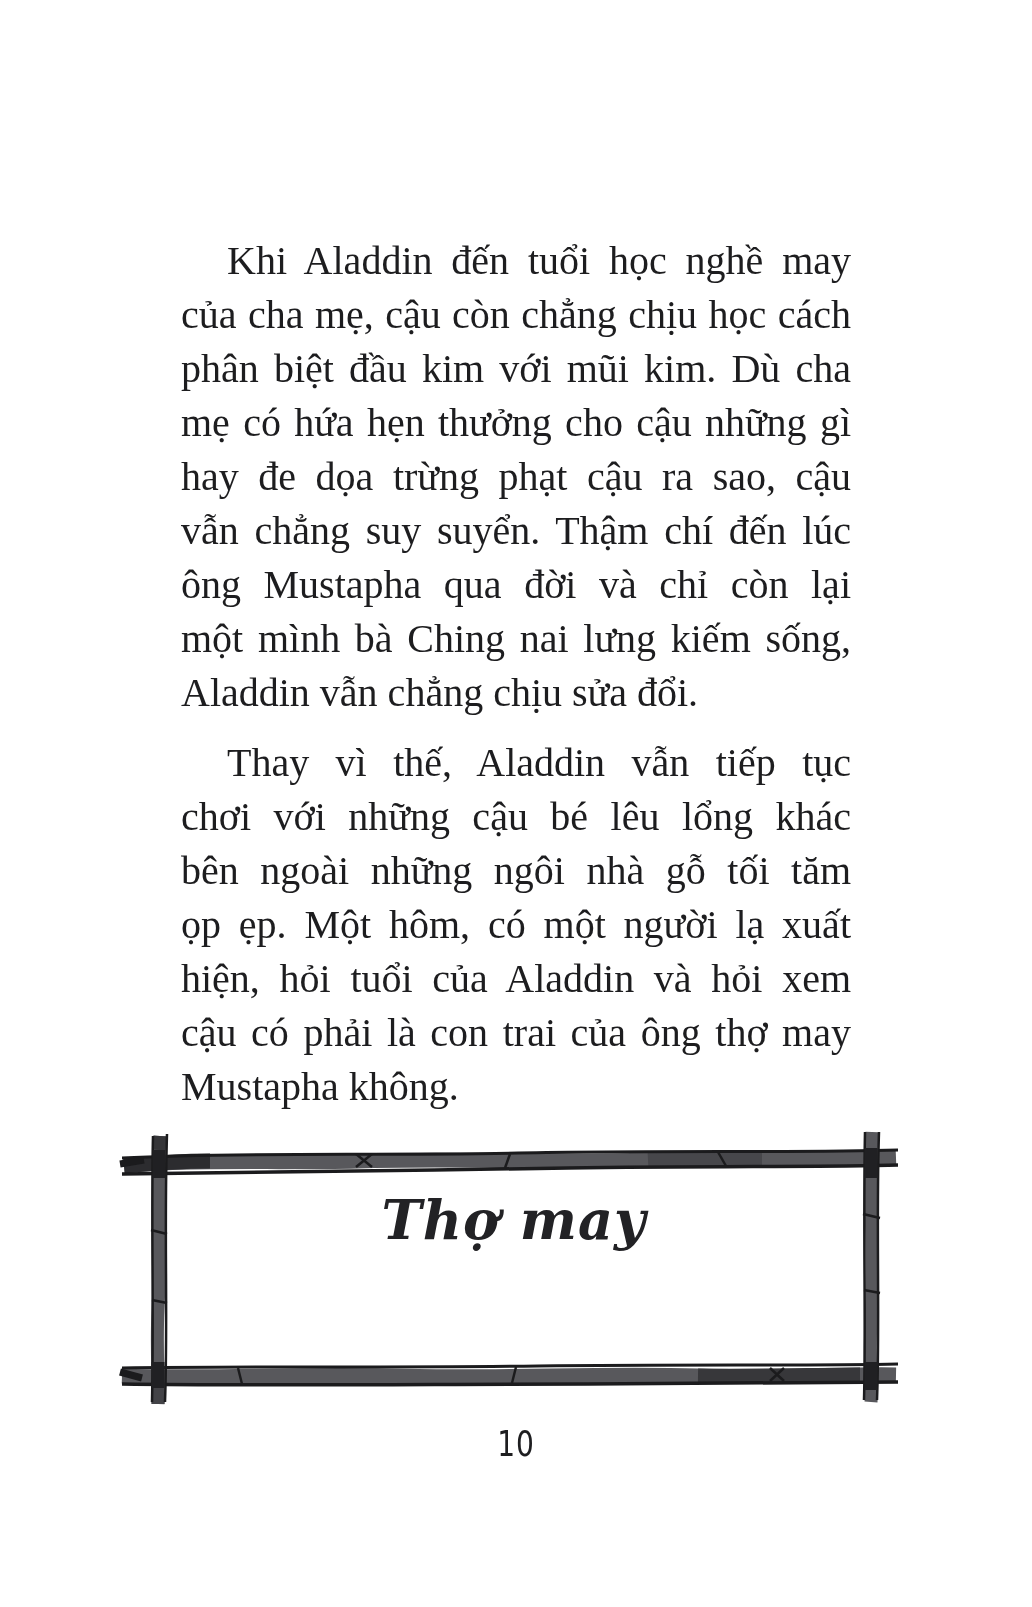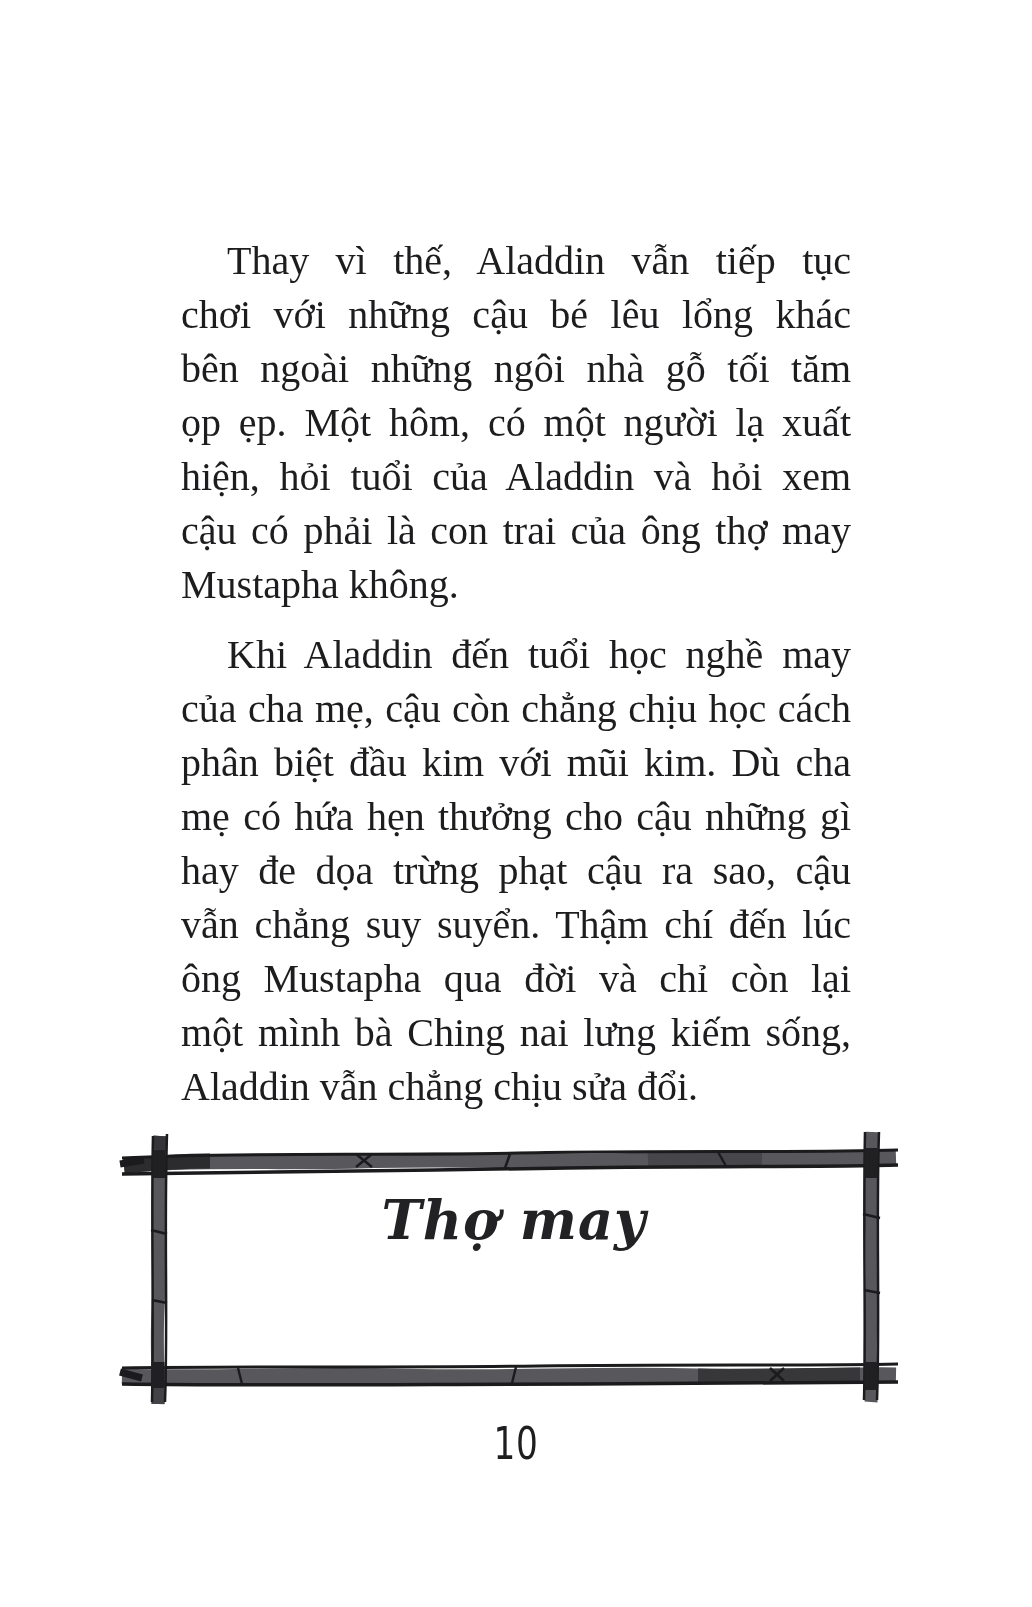--- a/index.html
+++ b/index.html
@@ -76,55 +76,55 @@
     color: #222225;
   }
 
   
   .page-number {
     position: absolute;
     left: 0; right: 0;
     top: 1422px;
     text-align: center;
     font-family: "DejaVu Sans", sans-serif;
-    font-size: 44px;
+    font-size: 36px;
     line-height: 44px;
     color: #1e1e20;
   }
   .page-number .squeeze {
     display: inline-block;
     transform: scaleX(0.78);
     letter-spacing: 1px;
   }
 </style>
 </head>
 <body>
 
 <div class="page">
 
   <div class="body-text">
     <div class="para">
-      <div class="line indent">Thay vì thế, Aladdin vẫn tiếp tục</div>
-      <div class="line">chơi với những cậu bé lêu lổng khác</div>
-      <div class="line">bên ngoài những ngôi nhà gỗ tối tăm</div>
-      <div class="line">ọp ẹp. Một hôm, có một người lạ xuất</div>
-      <div class="line">hiện, hỏi tuổi của Aladdin và hỏi xem</div>
-      <div class="line">cậu có phải là con trai của ông thợ may</div>
-      <div class="line last">Mustapha không.</div>
-    </div>
-    <div class="para">
       <div class="line indent">Khi Aladdin đến tuổi học nghề may</div>
       <div class="line">của cha mẹ, cậu còn chẳng chịu học cách</div>
       <div class="line">phân biệt đầu kim với mũi kim. Dù cha</div>
       <div class="line">mẹ có hứa hẹn thưởng cho cậu những gì</div>
       <div class="line">hay đe dọa trừng phạt cậu ra sao, cậu</div>
       <div class="line">vẫn chẳng suy suyển. Thậm chí đến lúc</div>
       <div class="line">ông Mustapha qua đời và chỉ còn lại</div>
       <div class="line">một mình bà Ching nai lưng kiếm sống,</div>
       <div class="line last">Aladdin vẫn chẳng chịu sửa đổi.</div>
+    </div>
+    <div class="para">
+      <div class="line indent">Thay vì thế, Aladdin vẫn tiếp tục</div>
+      <div class="line">chơi với những cậu bé lêu lổng khác</div>
+      <div class="line">bên ngoài những ngôi nhà gỗ tối tăm</div>
+      <div class="line">ọp ẹp. Một hôm, có một người lạ xuất</div>
+      <div class="line">hiện, hỏi tuổi của Aladdin và hỏi xem</div>
+      <div class="line">cậu có phải là con trai của ông thợ may</div>
+      <div class="line last">Mustapha không.</div>
     </div>
   </div>
 
   <div class="def-box">
     <svg class="frame-svg" viewBox="0 0 784 278" aria-hidden="true">
       <g fill="none" stroke-linecap="butt" stroke-linejoin="round">
 
         <path d="M6,36 C70,29 150,33 240,31 C340,28 430,33 530,30 C620,27 700,31 778,28" stroke="#58585c" stroke-width="15"></path>
         <path d="M6,36 C36,33 62,31 92,31" stroke="#2c2c2f" stroke-width="15"></path>
         <path d="M530,30 C570,28 604,28 644,28" stroke="#47474b" stroke-width="15"></path>

